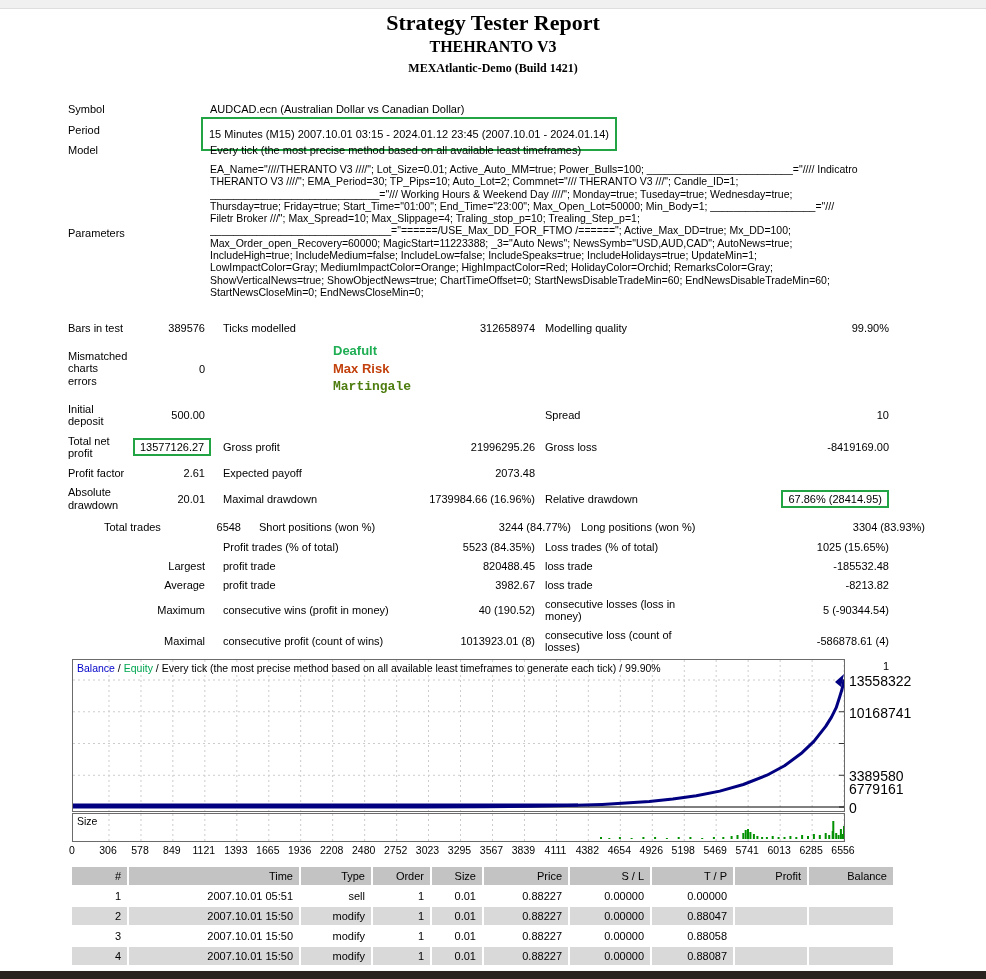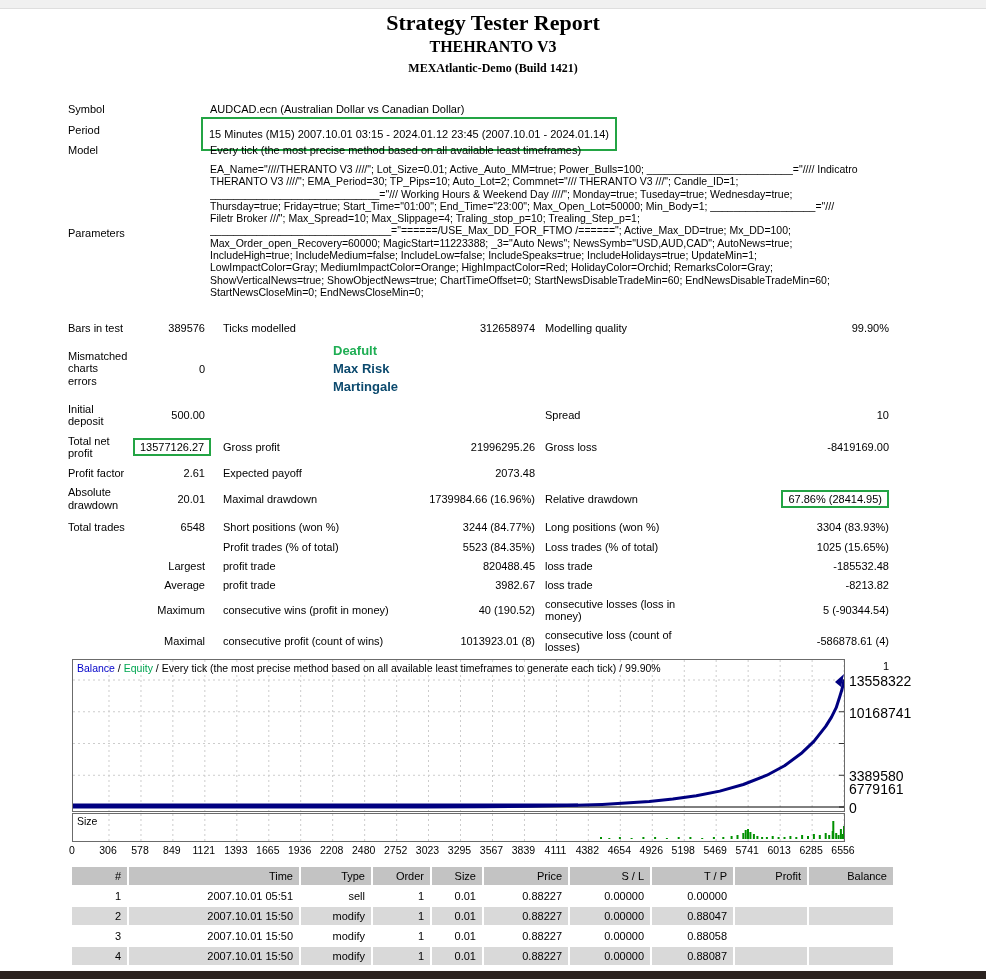--- a/index.html
+++ b/index.html
@@ -22,21 +22,21 @@
 
   #params-block{position:absolute;left:210px;top:163px;width:700px;font-size:10.5px;line-height:12.3px;overflow:hidden;}
   #params-block div{white-space:nowrap;}
 
   #stats-block{position:absolute;left:68px;top:322px;width:821px;}
   .srow{display:grid;grid-template-columns:65px 72px 205px 125px 170px 184px;align-items:center;margin-bottom:7px;}
   .srow .c1{white-space:pre-line;line-height:12.5px;}
   .srow .c2,.srow .c4,.srow .c6{text-align:right;}
   .srow .c3{padding-left:18px;}
   .srow .c5{padding-left:10px;}
-  .r-gap{margin-top:10px;}
+  .r-gap{margin-top:10px;margin-left:36px;}
   .ann-line{color:#1fae54;font-weight:bold;font-size:13px;line-height:18px;padding-left:110px;}
 
   #chart{position:absolute;left:72px;top:659px;width:771px;height:151px;border:1px solid #6b6b6b;background:#fff;}
   #chart-legend{position:absolute;left:4px;top:2px;white-space:nowrap;font-size:10.5px;z-index:3;}
   .leg-balance{color:#0000c8;}
   .leg-equity{color:#00a651;}
   .ytick{position:absolute;left:849px;font-size:14px;}
   #sizepanel{position:absolute;left:72px;top:813px;width:771px;height:27px;border:1px solid #6b6b6b;background:#fff;}
   #size-label{position:absolute;left:4px;top:1px;font-size:10.5px;z-index:3;}
   .xlab{position:absolute;top:844px;width:34px;text-align:center;font-size:10.5px;}
@@ -92,22 +92,22 @@
         <div class="c5">Modelling quality</div>
         <div class="c6">99.90%</div>
       </div>
       <div class="srow">
         <div class="c1">Mismatched
 charts
 errors</div>
         <div class="c2">0</div>
         <div class="c3">
           <div class="ann-line" style="color: rgb(31, 174, 84);">Deafult</div>
-          <div class="ann-line" style="color: #0c4a6e;">Max Risk</div>
-          <div class="ann-line" style="color: #0c4a6e;">Martingale</div>
+          <div class="ann-line" style="color: #c2410c;">Max Risk</div>
+          <div class="ann-line" style="color: #4d7c0f; font-family: Liberation Mono, monospace;">Martingale</div>
         </div>
         <div class="c4"></div>
         <div class="c5"></div>
         <div class="c6"></div>
       </div>
       <div class="srow">
         <div class="c1">Initial
 deposit</div>
         <div class="c2">500.00</div>
         <div class="c3"></div>

